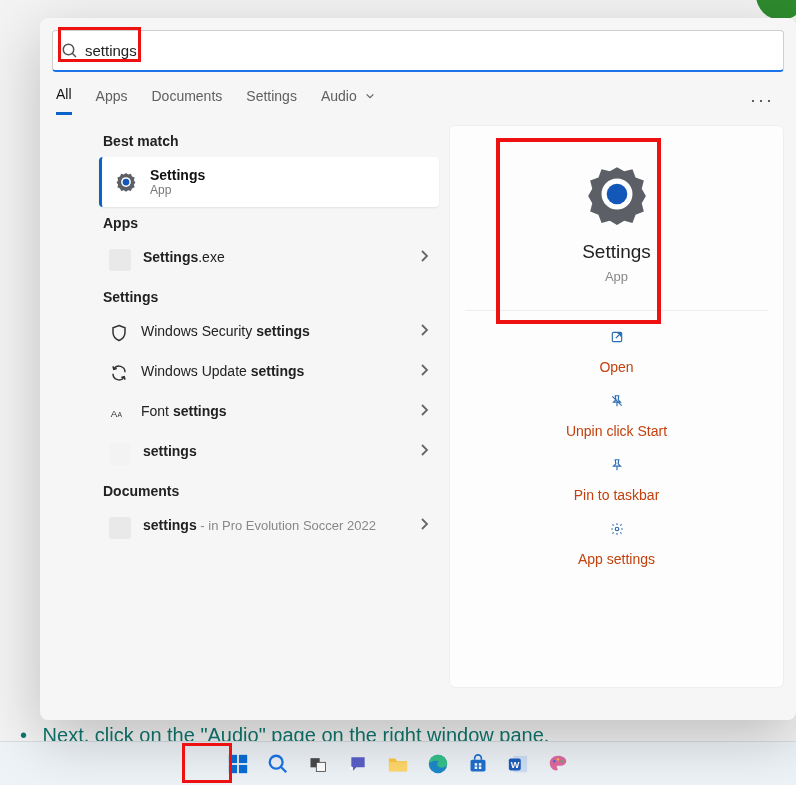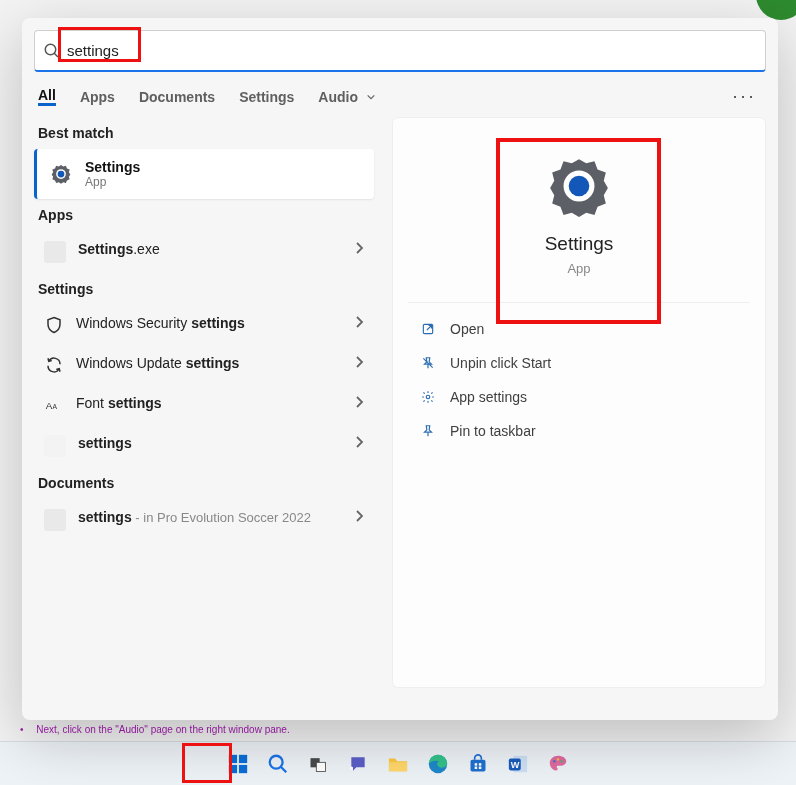--- a/index.html
+++ b/index.html
@@ -2,47 +2,47 @@
 <html><head>
 <meta charset="utf-8">
 <style>
   * { box-sizing: border-box; margin: 0; padding: 0; font-family: "Segoe UI", Arial, sans-serif; }
   body { width: 796px; height: 785px; background: #f3f3f3; position: relative; overflow: hidden; }
 
   
   .bg-circle { position: absolute; top: -30px; right: -10px; width: 50px; height: 50px; background: #2e8b2e; border-radius: 50%; z-index: 0; }
 
   .search-panel {
-    position: absolute; top: 18px; left: 22px; width: 756px; height: 702px;
+    position: absolute; top: 18px; left: 40px; width: 756px; height: 702px;
     background: #f6f6f6; border-radius: 8px; z-index: 5;
     box-shadow: 0 18px 60px rgba(0,0,0,0.22);
     display: flex; flex-direction: column;
   }
 
   
   .search-row { padding: 12px 12px 0 12px; }
   .search-box {
     display: flex; align-items: center; height: 42px; background: #fff;
     border: 1px solid #cfcfcf; border-bottom: 2px solid #1a73e8; border-radius: 4px;
     padding: 0 8px;
   }
   .search-box .mag { width: 18px; height: 18px; color: #555; margin-right: 6px; }
   .search-box input {
     border: none; outline: none; font-size: 15px; flex: 1; color: #222; background: transparent;
   }
   .red-box-input { position: absolute; top: 27px; left: 58px; width: 83px; height: 35px; border: 3px solid #e11; pointer-events: none; z-index: 8; }
 
   
   .tabs { display: flex; align-items: center; padding: 14px 16px 0 16px; gap: 24px; font-size: 14px; color: #5f5f5f; }
-  .tab { cursor: pointer; font-weight: bold; }
+  .tab { padding-bottom: 10px; cursor: pointer; }
   .tab.active { color: #111; border-bottom: 3px solid #0a63c9; }
   .tabs .spacer { flex: 1; }
   .dots { font-size: 18px; letter-spacing: 2px; color: #444; padding-right: 6px; cursor: pointer; }
 
-  .body { flex: 1; display: flex; padding: 10px 12px 32px 12px; gap: 18px; }
+  .body { flex: 1; display: flex; padding: 10px 12px 32px 12px; gap: 10px; margin-left: 47px; }
 
   
   .left { width: 340px; display: flex; flex-direction: column; font-size: 14px; }
   .sect-title { font-weight: 600; color: #222; padding: 8px 4px 8px 4px; font-size: 14px; }
   .best-match {
     background: #fff; border-radius: 4px; display: flex; align-items: center;
     padding: 10px 12px; gap: 12px; position: relative;
     box-shadow: 0 1px 2px rgba(0,0,0,0.08);
     border-left: 3px solid #0a63c9;
   }
@@ -70,26 +70,26 @@
   .gear-icon-lg { width: 66px; height: 66px; margin: 0 auto 14px auto; display:block; }
   .preview-title { font-size: 19px; color: #222; }
   .preview-sub { font-size: 13px; color: #888; margin-top: 6px; }
   .red-box-preview {
     position: absolute; top: 138px; left: 496px; width: 165px; height: 186px;
     border: 4px solid #e11; pointer-events: none; z-index: 8;
   }
   .actions { padding: 14px 6px; display: flex; flex-direction: column; gap: 10px; }
   .action {
     display: flex; align-items: center; gap: 14px; padding: 4px 6px;
-    font-size: 14px; color: #404040; cursor: pointer; border-radius: 3px;
+    font-size: 14px; color: #c2410c; cursor: pointer; border-radius: 3px; flex-direction: column;
   }
   .action .aic { width: 16px; height: 16px; color: #2b6cb0; display:flex; align-items:center; justify-content:center; }
 
   
-  .behind-text { position: absolute; left: 20px; top: 724px; font-size: 10px; color: #a21caf; z-index: 1; }
+  .behind-text { position: absolute; left: 20px; top: 724px; font-size: 20px; color: #0f766e; z-index: 1; }
   .behind-text .bullet { margin-right: 10px; }
 
   
   .taskbar {
     position: absolute; bottom: 0; left: 0; width: 100%; height: 44px;
     background: #eef3f8; border-top: 1px solid #d7dde3;
     display: flex; align-items: center; justify-content: center; gap: 10px; z-index: 3;
   }
   .tb-btn { width: 30px; height: 30px; display:flex; align-items:center; justify-content:center; border-radius:4px; cursor:pointer; }
   .red-box-start { position: absolute; bottom: 2px; left: 182px; width: 50px; height: 40px; border: 3px solid #e11; pointer-events:none; z-index:9; }
@@ -248,34 +248,34 @@
                 <path d="M9 3h6l-1 7 4 4H6l4-4z"></path>
                 <line x1="12" y1="14" x2="12" y2="21"></line>
                 <line x1="4" y1="4" x2="20" y2="20"></line>
               </svg>
           </div>
           <span>Unpin click Start</span>
         </div>
         <div class="action">
           <div class="aic">
             <svg width="14" height="14" viewBox="0 0 24 24" fill="none" stroke="#2b6cb0" stroke-width="2">
+                <path d="M9 3h6l-1 7 4 4H6l4-4z"></path>
+                <line x1="12" y1="14" x2="12" y2="21"></line>
+              </svg>
+          </div>
+          <span>Pin to taskbar</span>
+        </div>
+        <div class="action">
+          <div class="aic">
+            <svg width="14" height="14" viewBox="0 0 24 24" fill="none" stroke="#2b6cb0" stroke-width="2">
                 <circle cx="12" cy="12" r="3"></circle>
                 <path d="M12 2v3M12 19v3M4.2 4.2l2.1 2.1M17.7 17.7l2.1 2.1M2 12h3M19 12h3M4.2 19.8l2.1-2.1M17.7 6.3l2.1-2.1"></path>
               </svg>
           </div>
           <span>App settings</span>
-        </div>
-        <div class="action">
-          <div class="aic">
-            <svg width="14" height="14" viewBox="0 0 24 24" fill="none" stroke="#2b6cb0" stroke-width="2">
-                <path d="M9 3h6l-1 7 4 4H6l4-4z"></path>
-                <line x1="12" y1="14" x2="12" y2="21"></line>
-              </svg>
-          </div>
-          <span>Pin to taskbar</span>
         </div>
       </div>
     </div>
 
   </div>
 </div>
 
 <div class="red-box-input"></div>
 <div class="red-box-preview"></div>
 <div class="red-box-start"></div>

